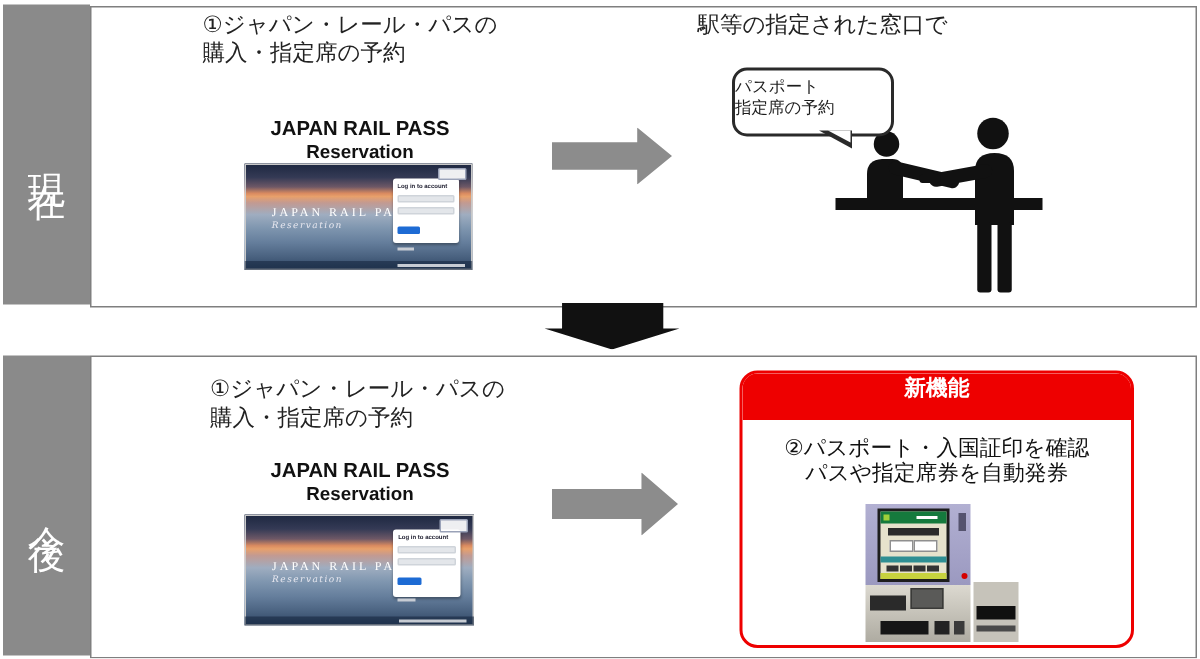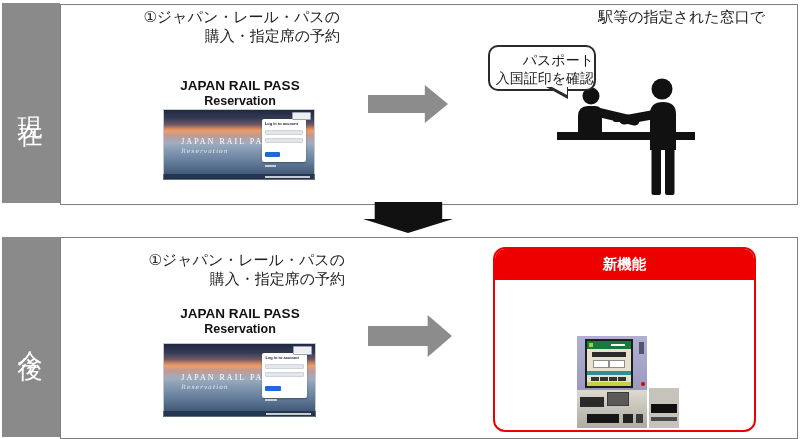--- a/index.html
+++ b/index.html
@@ -9,21 +9,21 @@
 
   
   .rowbar{background:#8a8a8a;display:flex;align-items:center;justify-content:center;}
   .rowbar .vtxt{writing-mode:vertical-rl;text-orientation:upright;color:#fff;
                 font-size:25px;font-weight:500;letter-spacing:7px;}
 
   
   .panel{background:#fff;border:1px solid #7f7f7f;}
 
   
-  .step{ text-align:right;font-size:15px;line-height:1.25;color:#222;}
+  .step{ text-align:left;font-size:15px;line-height:1.25;color:#222;}
   .sitehead{text-align:center;font-weight:bold;color:#111;}
   .sitehead .t1{font-size:13.5px;line-height:1.1;}
   .sitehead .t2{font-size:12.5px;line-height:1.15;}
 
   
   .shot{background:
      linear-gradient(180deg,#1d2740 0%,#343a55 13%,#6e5866 22%,#d98a60 28%,#e8a06b 31%,
        #c29a92 37%,#9fadc0 48%,#8097b0 60%,#657e9c 74%,#49617f 88%,#2e4462 100%);
      overflow:hidden;box-shadow:0 0 0 1px #c9c9c9 inset;}
   .shot .hero{position:absolute;left:12%;top:40%;color:#fff;}
@@ -42,31 +42,31 @@
   .shot .botbar{position:absolute;left:0;bottom:0;width:100%;height:8%;background:rgba(18,34,58,.55);}
   .shot .botbar i{position:absolute;right:3%;top:35%;width:30%;height:1.5px;background:rgba(255,255,255,.75);}
 
   
   .arrow-right{background:#8c8c8c;
     clip-path:polygon(0% 26%,71% 26%,71% 0%,100% 50%,71% 100%,71% 74%,0% 74%);}
   .arrow-down{background:#111;
     clip-path:polygon(13% 0%,88% 0%,88% 55%,100% 55%,50% 100%,0% 55%,13% 55%);}
 
   
-  .bubble{background:#fff;border:2px solid #2a2a2a;border-radius:10px;text-align:right;
-          font-size:14px;line-height:1.3;padding-top:4px;box-sizing:border-box;z-index:3;}
+  .bubble{background:#fff;border:2px solid #2a2a2a;border-radius:10px;text-align:left;
+          font-size:11px;line-height:1.3;padding-top:4px;box-sizing:border-box;z-index:3;}
   .bubble .tail-b{position:absolute;left:56px;bottom:-10px;width:0;height:0;
           border-top:12px solid #2a2a2a;border-left:22px solid transparent;}
   .bubble .tail-w{position:absolute;left:62px;bottom:-6px;width:0;height:0;
           border-top:8px solid #fff;border-left:15px solid transparent;}
 
   
   .featbox{background:#fff;border:2px solid #ee0000;border-radius:12px;overflow:hidden;box-sizing:border-box;}
   .featbox .fhead{height:31px;background:#ee0000;color:#fff;font-size:14.5px;font-weight:bold;
-                  display:flex;align-items:center;justify-content:center;}
+                  display:flex;justify-content:center;}
   .featbox .ftext{margin-top:11px;text-align:center;font-size:14.5px;line-height:1.18;color:#111;}
 
   
   .machine{background:#fff;}
   .machine .mbody{position:absolute;left:3px;top:2px;width:70px;height:92px;}
   .machine .mtop{position:absolute;left:0;top:0;width:100%;height:54px;
                  background:linear-gradient(180deg,#b2b0d2,#9b99c0);}
   .machine .bezel{position:absolute;left:8px;top:3px;width:48px;height:49px;background:#1d1d1d;}
   .machine .scr{position:absolute;left:2px;top:2px;right:2px;bottom:2px;background:#e6e2cc;}
   .machine .shead{height:8px;background:#157a3d;position:relative;}
@@ -132,21 +132,21 @@
   </div>
 
   <div class="abs arrow-right" style="left:368px;top:85px;width:80px;height:38px;"></div>
 
   <div class="abs step" style="left:465px;top:8px;width:300px;">
     <div>駅等の指定された窓口で</div>
   </div>
 
   <div class="abs bubble" style="left:488px;top:45px;width:108px;height:46px;">
     <div>パスポート</div>
-    <div>入国証印を確認</div>
+    <div>指定席の予約</div>
     <span class="tail-b"></span>
     <span class="tail-w"></span>
   </div>
 
   <svg class="abs" style="left:540px;top:58px;" width="170" height="140" viewBox="0 0 170 140" aria-hidden="true">
     <g fill="#111">
 
       <circle cx="51" cy="38" r="8.5"></circle>
       <path d="M38,74 V58 Q38,48.5 48,48 h7 Q62,48 62,56 V74 Z"></path>
       <line x1="57" y1="54" x2="95" y2="63" stroke="#111" stroke-width="9" stroke-linecap="round"></line>
@@ -196,20 +196,24 @@
     <div class="botbar">
         <i></i>
       </div>
   </div>
 
   <div class="abs arrow-right" style="left:368px;top:315px;width:84px;height:42px;"></div>
 
   <div class="abs featbox" style="left:493px;top:247px;width:263px;height:185px;">
     <div class="fhead">
       <span>新機能</span>
+    </div>
+    <div class="ftext">
+      <div>②パスポート・入国証印を確認</div>
+      <div>パスや指定席券を自動発券</div>
     </div>
 
     <div class="machine" style="position:absolute;left:79px;top:85px;width:105px;height:96px;">
       <div class="mbody">
         <div class="mtop">
           <div class="bezel">
             <div class="scr">
               <div class="shead">
                   <b></b>
                   <i></i>

